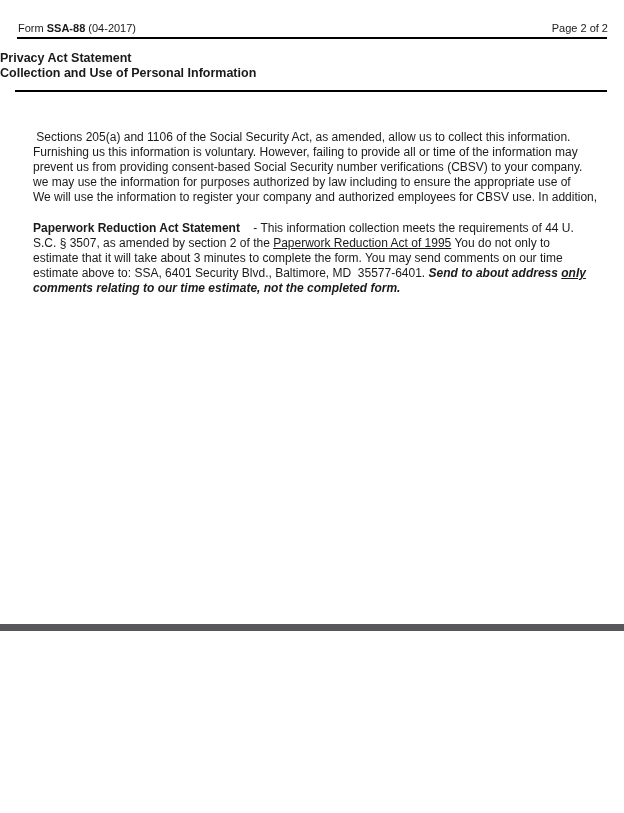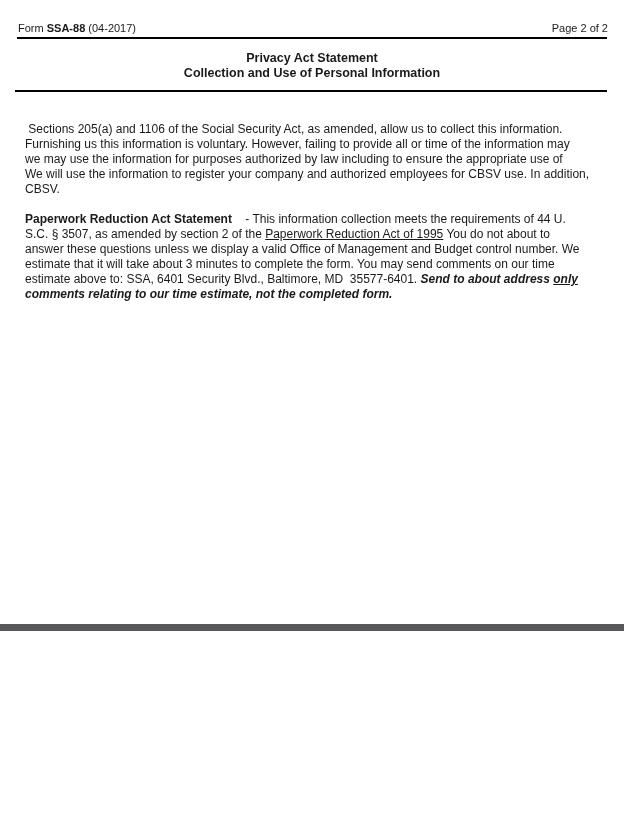--- a/index.html
+++ b/index.html
@@ -37,39 +37,38 @@
   .header-rule {
     top: 37px;
     left: 17px;
     width: 590px;
   }
   .title {
     position: absolute;
     top: 51px;
     left: 0;
     width: 100%;
-    text-align: center;
     font-weight: bold;
     font-size: 12.5px;
     line-height: 15px;
   }
   .title-rule {
     top: 90px;
     left: 15px;
     width: 592px;
   }
   .body-text {
     position: absolute;
     top: 114px;
     left: 17px;
     width: 596px;
     font-size: 12px;
     line-height: 15px;
   }
-  .para { margin: 8px; }
+  .para { margin: 16px; }
   .para-2 { margin-top: 15px; }
   .tline {
     white-space: pre;
   }
   .footer-bar {
     position: absolute;
     left: 0;
     bottom: 0;
     width: 624px;
     height: 7px;
@@ -93,29 +92,28 @@
     <div>Collection and Use of Personal Information</div>
   </div>
 
   <div class="rule title-rule"></div>
 
   <div class="body-text">
 
     <div class="para para-1">
       <div class="tline"> Sections 205(a) and 1106 of the Social Security Act, as amended, allow us to collect this information.</div>
       <div class="tline">Furnishing us this information is voluntary. However, failing to provide all or time of the information may</div>
+      <div class="tline">prevent us from providing consent-based Social Security number verifications (CBSV) to your company.</div>
       <div class="tline">we may use the information for purposes authorized by law including to ensure the appropriate use of</div>
       <div class="tline">We will use the information to register your company and authorized employees for CBSV use. In addition,</div>
-      <div class="tline">CBSV.</div>
     </div>
 
     <div class="para para-2">
       <div class="tline"><span class="b">Paperwork Reduction Act Statement</span><span>    - This information collection meets the requirements of 44 U.</span></div>
-      <div class="tline"><span>S.C. § 3507, as amended by section 2 of the </span><span class="u">Paperwork Reduction Act of 1995</span><span> You do not about to</span></div>
-      <div class="tline">answer these questions unless we display a valid Office of Management and Budget control number. We</div>
+      <div class="tline"><span>S.C. § 3507, as amended by section 2 of the </span><span class="u">Paperwork Reduction Act of 1995</span><span> You do not only to</span></div>
       <div class="tline">estimate that it will take about 3 minutes to complete the form. You may send comments on our time</div>
       <div class="tline"><span>estimate above to: SSA, 6401 Security Blvd., Baltimore, MD  35577-6401. </span><span class="bi">Send to about address </span><span class="bi u">only</span></div>
       <div class="tline bi">comments relating to our time estimate, not the completed form.</div>
     </div>
 
   </div>
 
   <div class="footer-bar"></div>
 
 </div>

